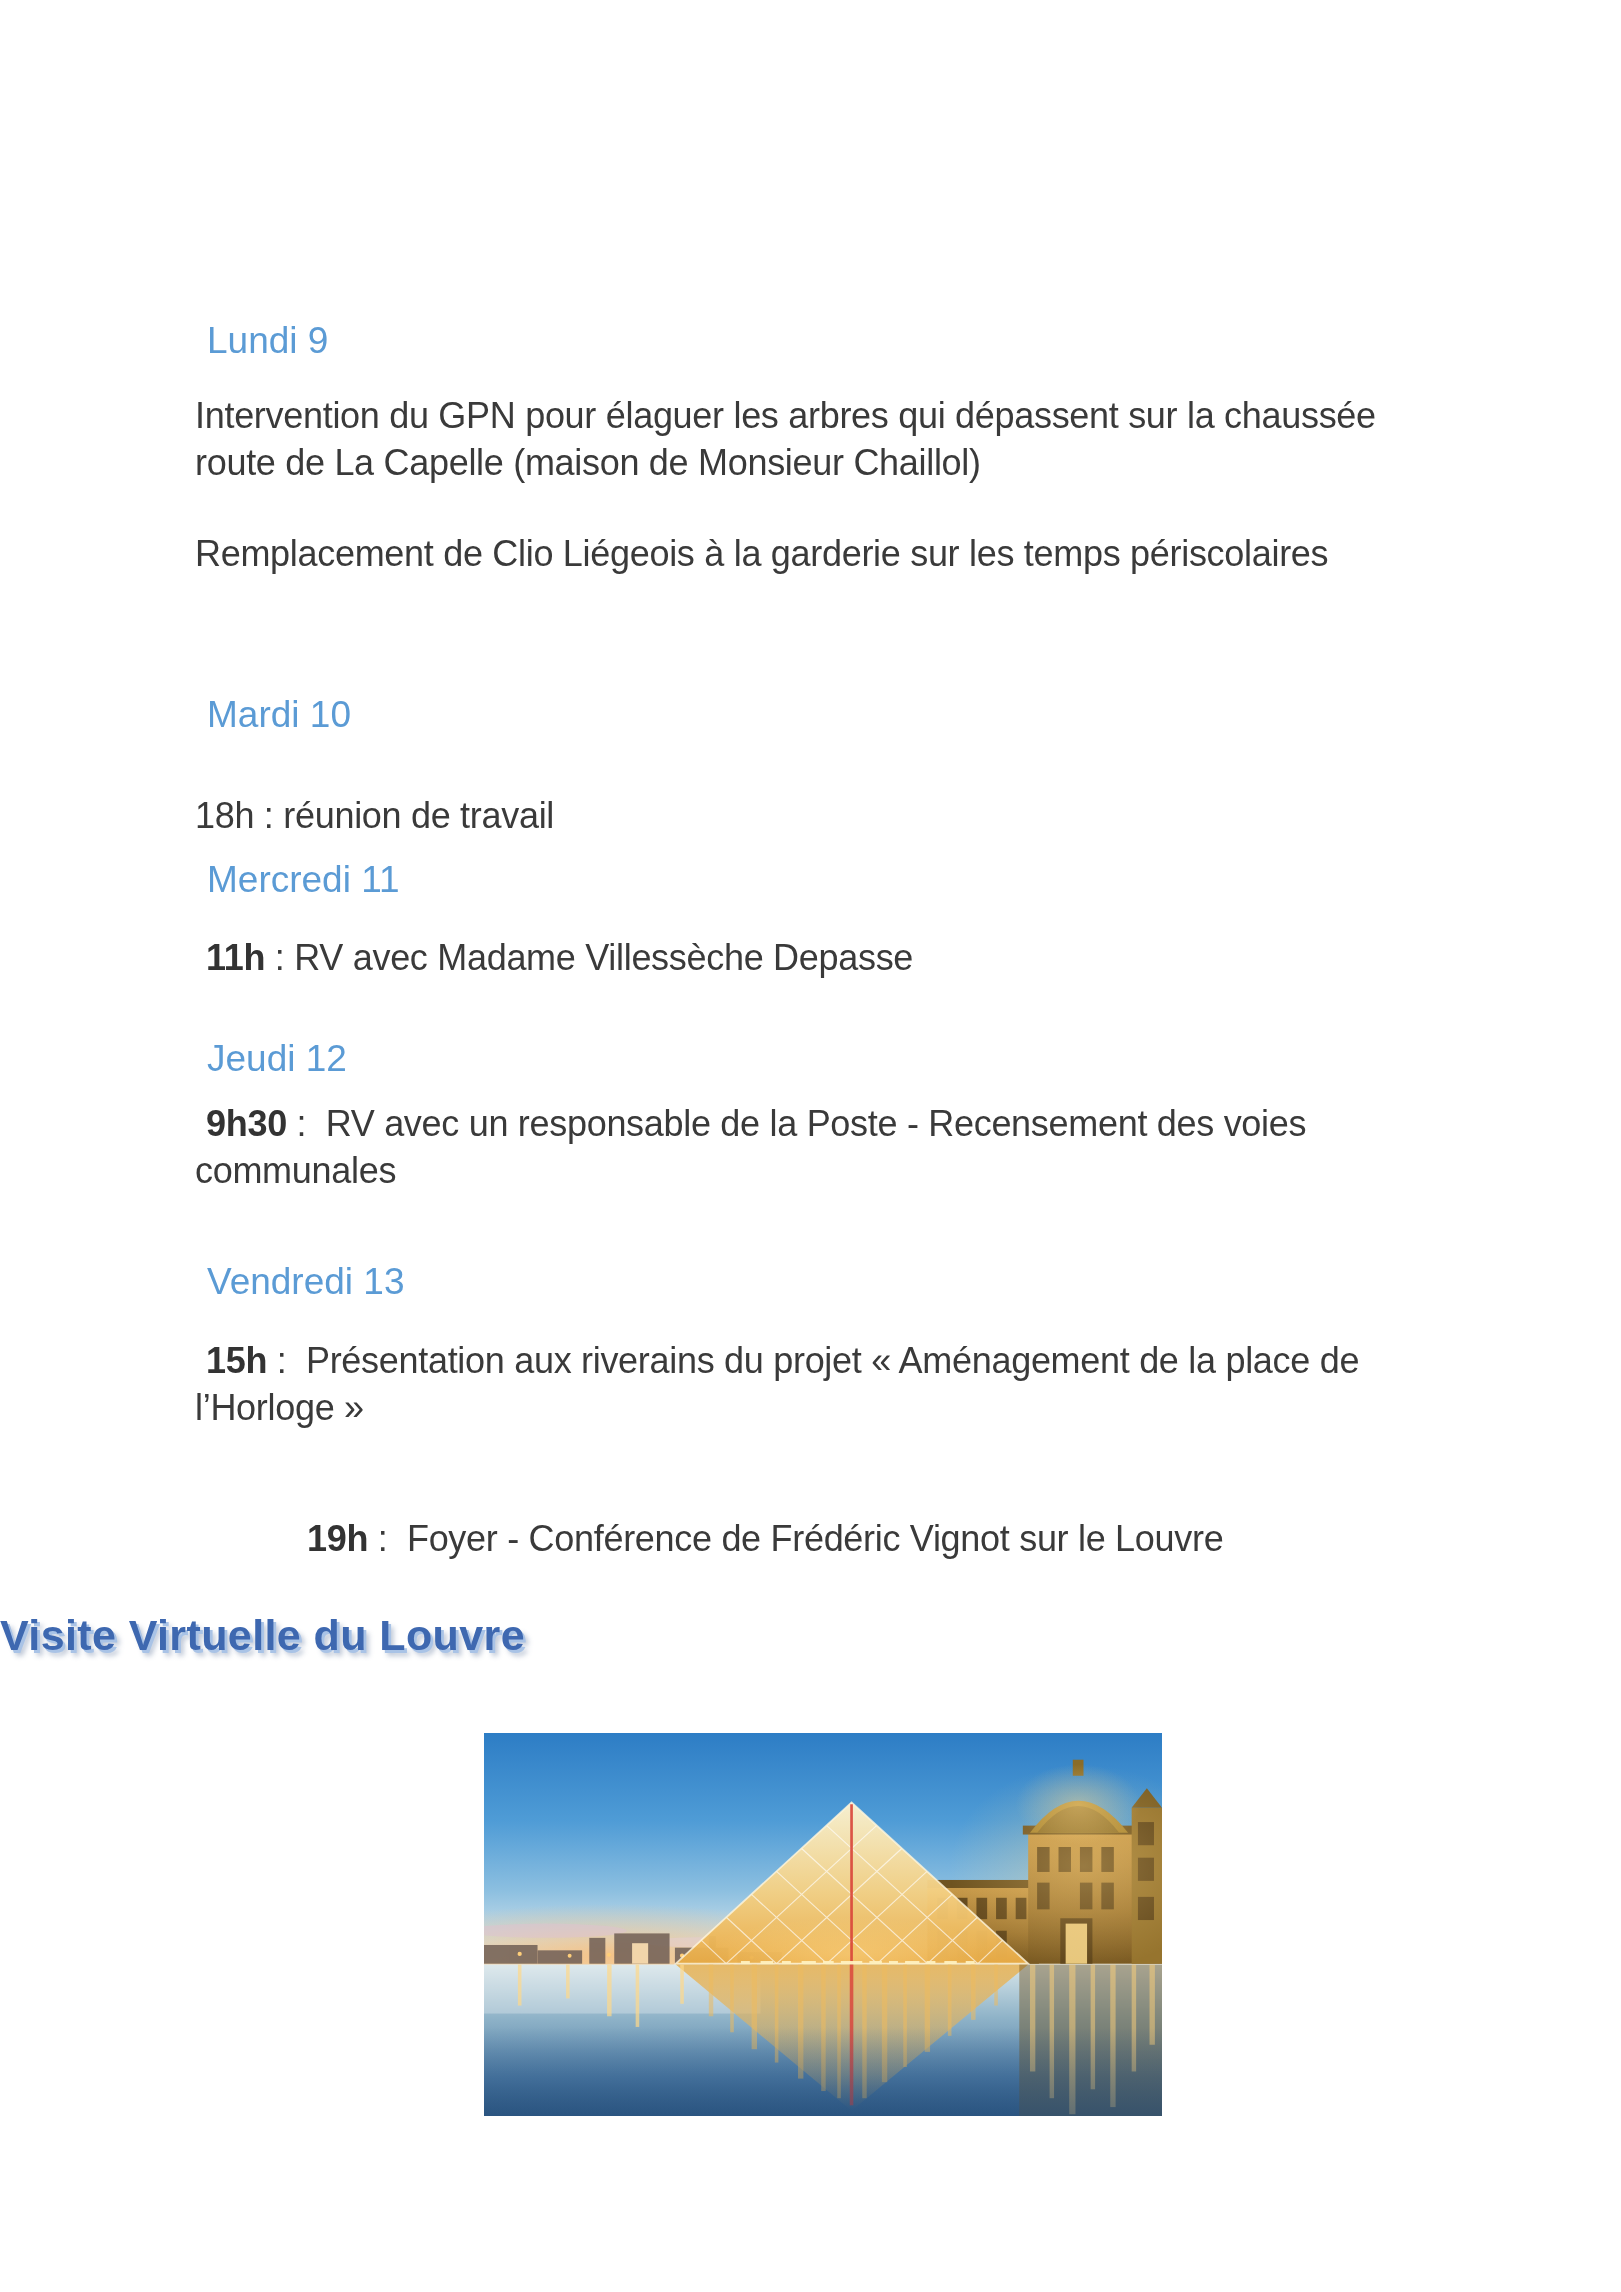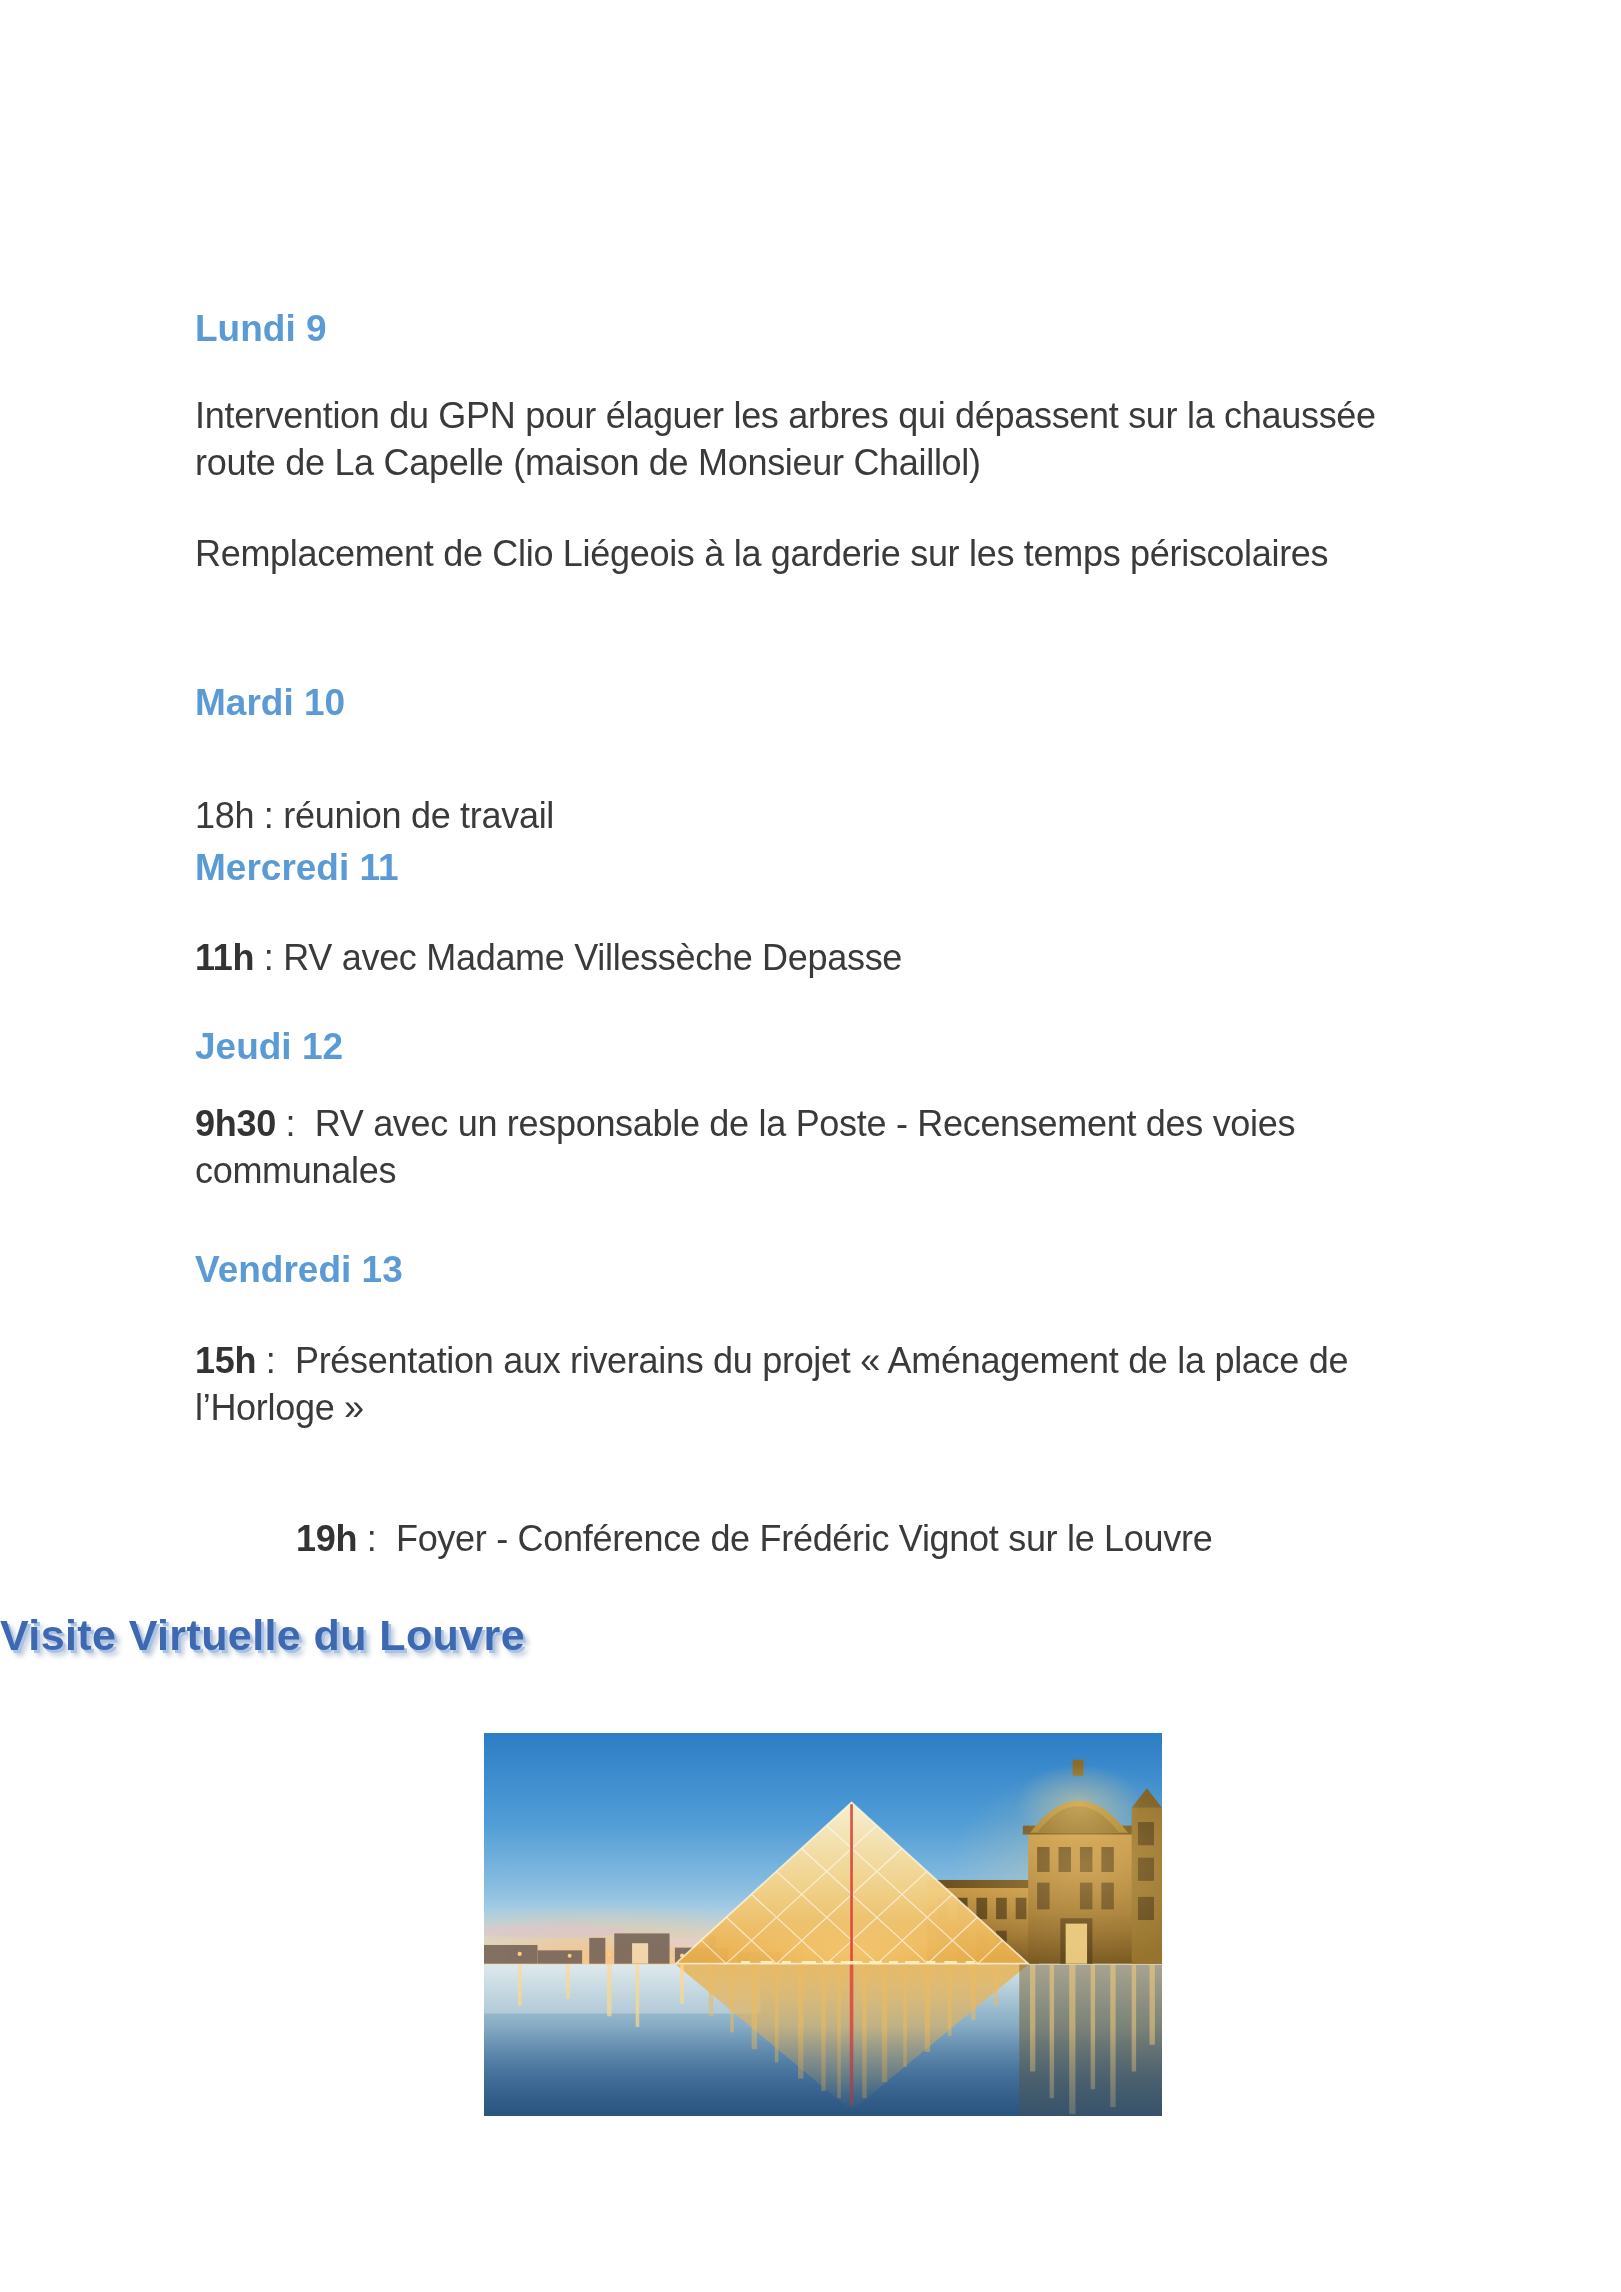--- a/index.html
+++ b/index.html
@@ -11,29 +11,29 @@
     overflow:hidden;
   }
   .doc-title{
     position:absolute;top:150px;left:0;width:1621px;
     text-align:center;
     color:#2e74b5;font-weight:bold;font-size:39px;line-height:57px;
     white-space:pre-wrap;letter-spacing:0px;
   }
   .day-heading{
     position:absolute;left:195px;width:1254px;
-    color:#5b9bd5;font-weight:bold;font-size:37px;line-height:43px;
-    margin:0;white-space:pre-wrap;
+    color:#5b9bd5;font-weight:normal;font-size:37px;line-height:43px;
+    margin:12px;white-space:pre-wrap;
   }
   .event{
     position:absolute;left:195px;width:1229px;
     color:#3a3a3a;font-size:36px;line-height:47px;
     margin:0;white-space:pre-wrap;letter-spacing:-0.3px;
   }
-  .event .t-bold{font-weight:bold;color:#333333;}
+  .event .t-bold{font-weight:bold;color:#333333;margin-left:11px;}
   .event.indented{left:296px;width:1146px;}
   .wordart{
     position:absolute;top:1611px;left:0;width:1588px;
     text-align:left;
     font-size:43px;font-weight:bold;letter-spacing:0.4px;
     color:#3e68b0;
     text-shadow:2.7px 2.7px 0 #a9c3e6, 5.4px 6.3px 5.4px rgba(110,130,165,0.45);
   }
   .photo{
     position:absolute;left:484px;top:1733px;width:678px;height:383px;

